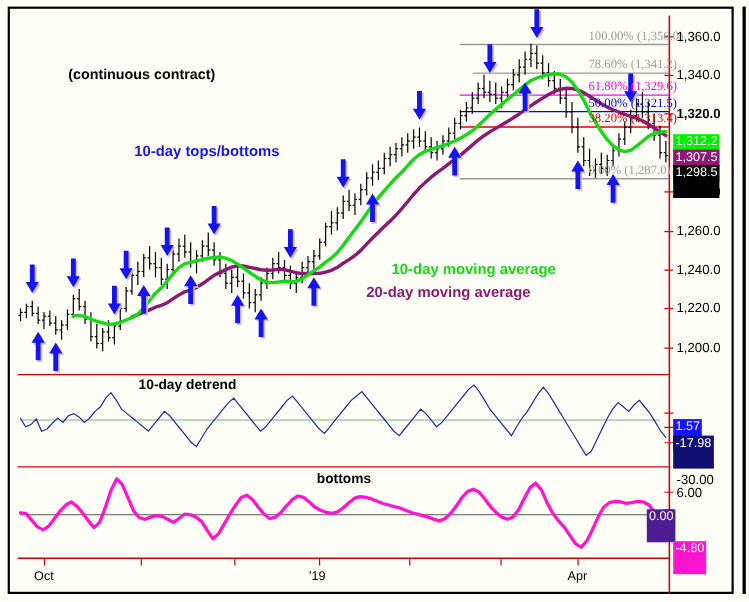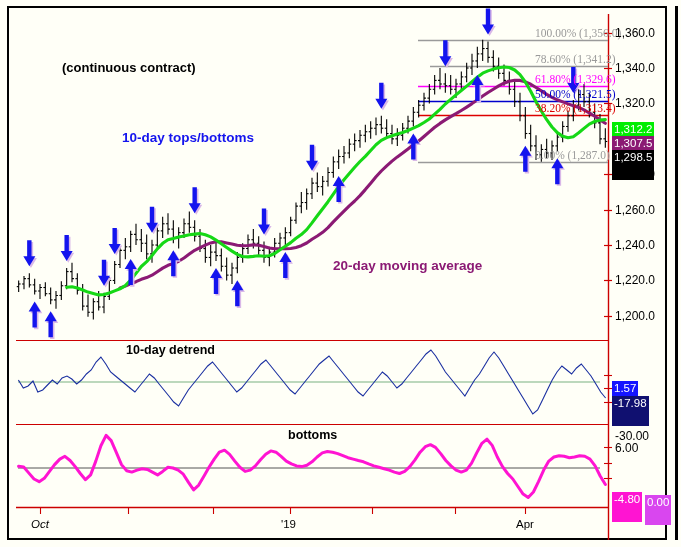--- a/index.html
+++ b/index.html
@@ -448,51 +448,52 @@
       <line x1="213.5" y1="507" x2="213.5" y2="514" stroke="#cc0000" stroke-width="1.1"></line>
       <line x1="290.5" y1="507" x2="290.5" y2="514" stroke="#cc0000" stroke-width="1.1"></line>
       <line x1="372.5" y1="507" x2="372.5" y2="514" stroke="#cc0000" stroke-width="1.1"></line>
       <line x1="455.5" y1="507" x2="455.5" y2="514" stroke="#cc0000" stroke-width="1.1"></line>
       <line x1="525.5" y1="507" x2="525.5" y2="514" stroke="#cc0000" stroke-width="1.1"></line>
     </svg>
 
   <div class="subtitle">(continuous contract)</div>
 
   <div class="anno-tops">10-day tops/bottoms</div>
+  <div class="anno-ma10">10-day moving average</div>
   <div class="anno-ma20">20-day moving average</div>
   <div class="anno-detrend">10-day detrend</div>
   <div class="anno-momentum">bottoms</div>
 
   <div id="fib-labels">
       <div class="fib-label" style="left: 535px; top: 26.7011px; color: rgb(154, 154, 154);">100.00% (1,356.0)</div>
       <div class="fib-label" style="left: 535px; top: 52.8989px; color: rgb(154, 154, 154);">78.60% (1,341.2)</div>
       <div class="fib-label" style="left: 535px; top: 73.4322px; color: rgb(255, 0, 255);">61.80% (1,329.6)</div>
       <div class="fib-label" style="left: 535px; top: 87.7701px; color: rgb(0, 0, 204);">50.00% (1,321.5)</div>
       <div class="fib-label" style="left: 535px; top: 102.108px; color: rgb(221, 0, 0);">38.20% (1,313.4)</div>
       <div class="fib-label" style="left: 535px; top: 148.839px; color: rgb(154, 154, 154);">0.00% (1,287.0)</div>
     </div>
   <div id="y-labels">
       <div class="axis-label" style="left: 615px; top: 25.6207px;">1,360.0</div>
       <div class="axis-label" style="left: 615px; top: 61.023px;">1,340.0</div>
-      <div class="axis-label" style="left: 615px; top: 96.4253px;">1,320.0</div>
+      <div class="axis-label" style="left: 615px; top: 96.4253px; font-weight: bold;">1,320.0</div>
       <div class="axis-label" style="left: 615px; top: 167.23px;">1,280.0</div>
       <div class="axis-label" style="left: 615px; top: 202.632px;">1,260.0</div>
       <div class="axis-label" style="left: 615px; top: 238.034px;">1,240.0</div>
       <div class="axis-label" style="left: 615px; top: 273.437px;">1,220.0</div>
       <div class="axis-label" style="left: 615px; top: 308.839px;">1,200.0</div>
       <div class="axis-label" style="left: 615px; top: 409px; margin-top: 20px;">-30.00</div>
       <div class="axis-label" style="left: 615px; top: 441px;">6.00</div>
     </div>
   <div id="badges">
       <div class="badge" style="left: 612px; top: 122px; background: rgb(0, 238, 0); color: rgb(255, 255, 255);">1,312.2</div>
       <div class="badge" style="left: 612px; top: 136px; background: rgb(139, 26, 116); color: rgb(255, 255, 255);">1,307.5</div>
       <div class="badge" style="left: 612px; top: 150px; background: rgb(0, 0, 0); color: rgb(255, 255, 255);">1,298.5</div>
       <div class="badge" style="left: 612px; top: 381px; background: rgb(20, 20, 255); color: rgb(255, 255, 255);">1.57</div>
       <div class="badge" style="left: 612px; top: 396px; background: rgb(16, 16, 112); color: rgb(255, 255, 255);">-17.98</div>
-      <div class="badge" style="left: 645px; top: 463px; background: #d946ef; color: rgb(255, 255, 255); margin-top: 32px;">0.00</div>
+      <div class="badge" style="left: 588px; top: 463px; background: #4c1d95; color: rgb(255, 255, 255);">0.00</div>
       <div class="badge" style="left: 612px; top: 492px; background: rgb(255, 20, 210); color: rgb(255, 255, 255);">-4.80</div>
     </div>
   <div id="x-labels">
-      <div class="xlabel" style="left: 31px; top: 518px; font-style: italic;">Oct</div>
+      <div class="xlabel" style="left: 31px; top: 518px;">Oct</div>
       <div class="xlabel" style="left: 281px; top: 518px;">'19</div>
       <div class="xlabel" style="left: 516px; top: 518px;">Apr</div>
     </div>
 </div>
 
 </body></html>

